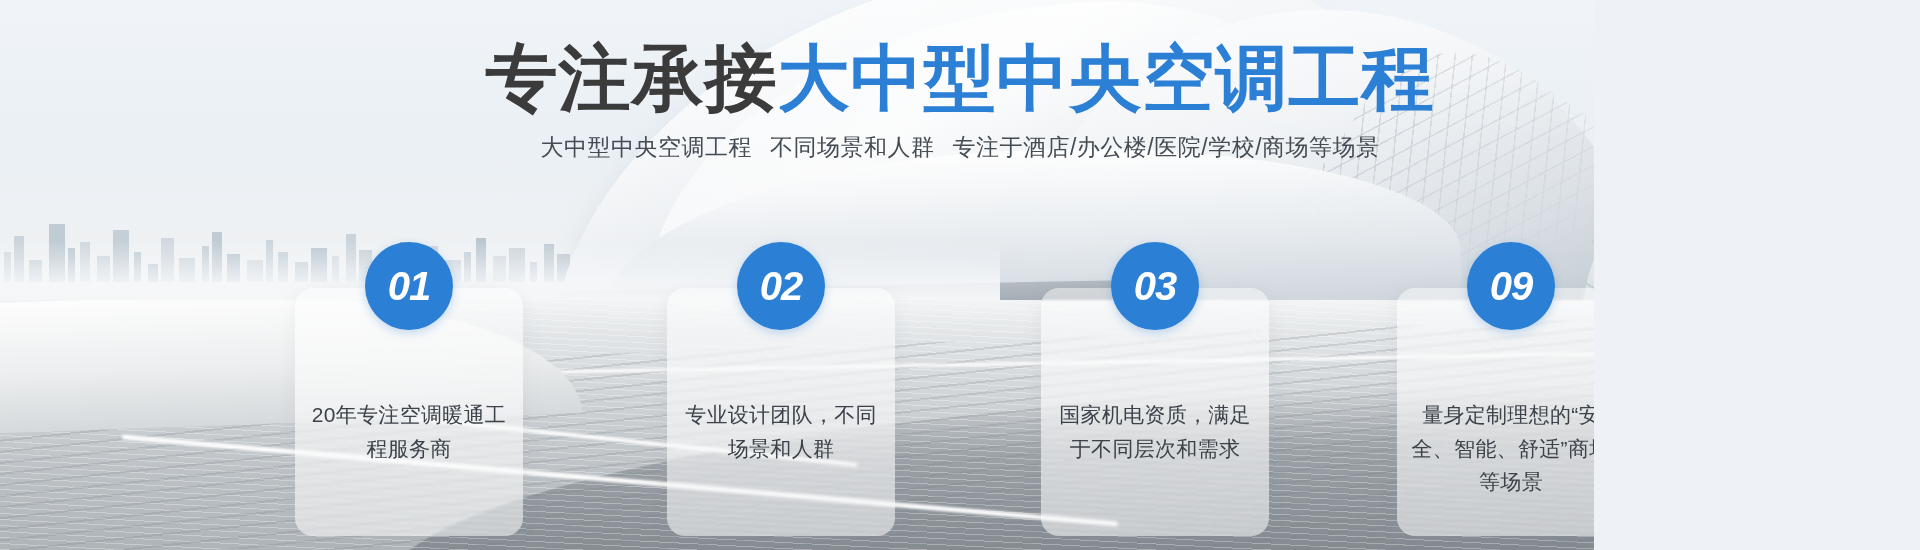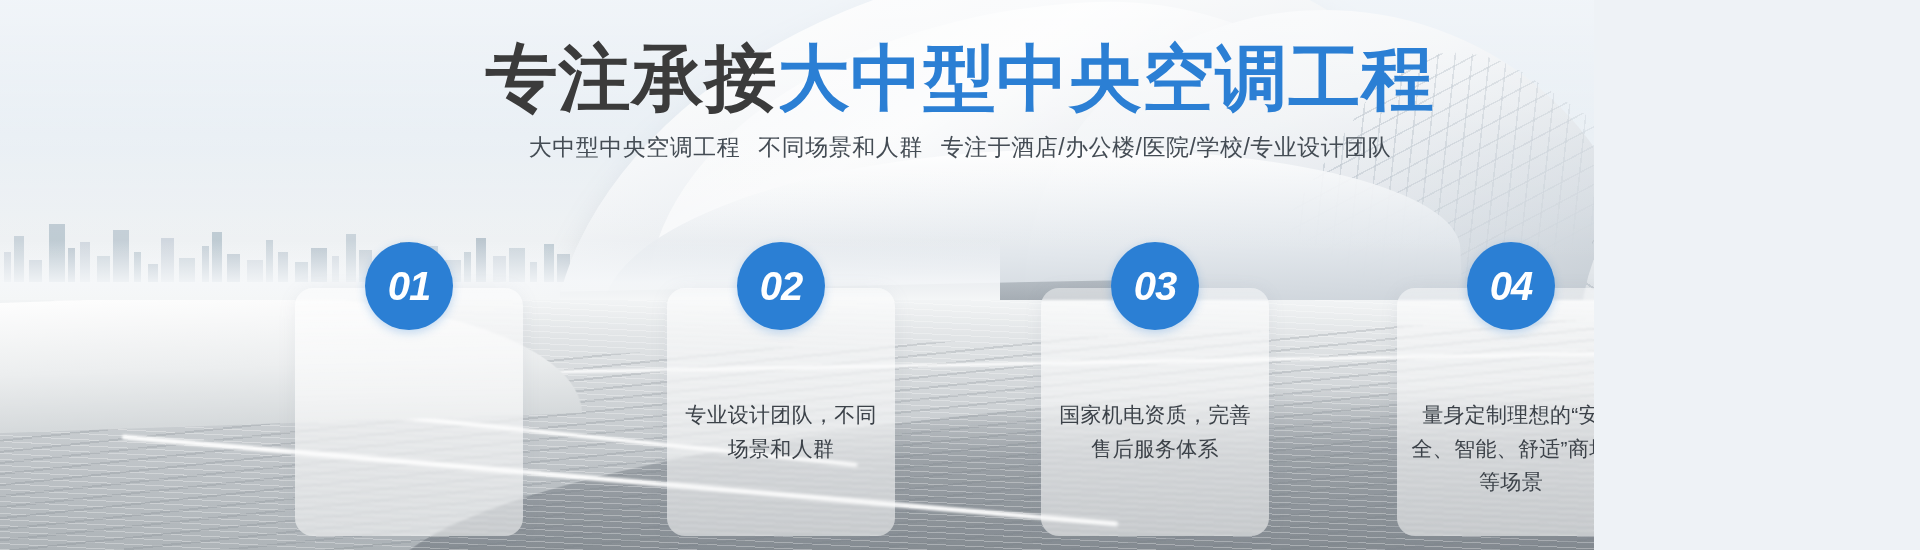--- a/index.html
+++ b/index.html
@@ -316,39 +316,40 @@
     <div class="wash"></div>
   </div>
 
   <div class="content">
 
     <div class="headline">
       <span class="dark">专注承接</span><span class="blue">大中型中央空调工程</span>
     </div>
 
     <div class="subhead">
-      <span>大中型中央空调工程</span><span class="gap"></span><span>不同场景和人群</span><span class="gap"></span><span>专注于酒店/办公楼/医院/学校/专业设计团队</span>
+      <span>大中型中央空调工程</span><span class="gap"></span><span>不同场景和人群</span><span class="gap"></span><span>专注于酒店/办公楼/医院/学校/商场等场景</span>
     </div>
 
     <div class="cards">
 
       <div class="card c1">
         <div class="badge">01</div>
+        <div class="card-text">20年专注空调暖通工程服务商</div>
       </div>
 
       <div class="card c2">
         <div class="badge">02</div>
         <div class="card-text">专业设计团队，不同场景和人群</div>
       </div>
 
       <div class="card c3">
         <div class="badge">03</div>
-        <div class="card-text">国家机电资质，完善售后服务体系</div>
+        <div class="card-text">国家机电资质，满足于不同层次和需求</div>
       </div>
 
       <div class="card c4">
-        <div class="badge">04</div>
+        <div class="badge">09</div>
         <div class="card-text">量身定制理想的“安全、智能、舒适”商场等场景</div>
       </div>
 
     </div>
   </div>
 </div>
 
 </body></html>

